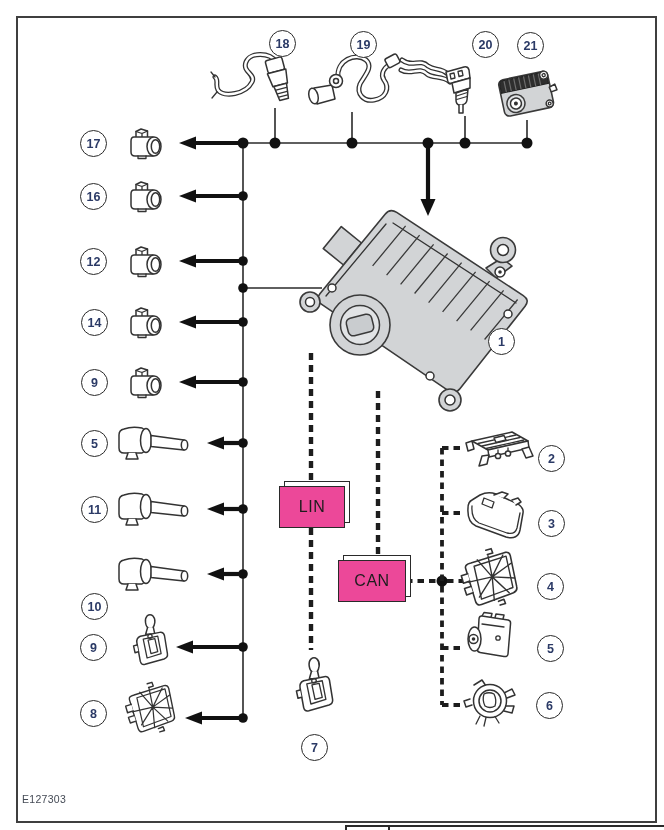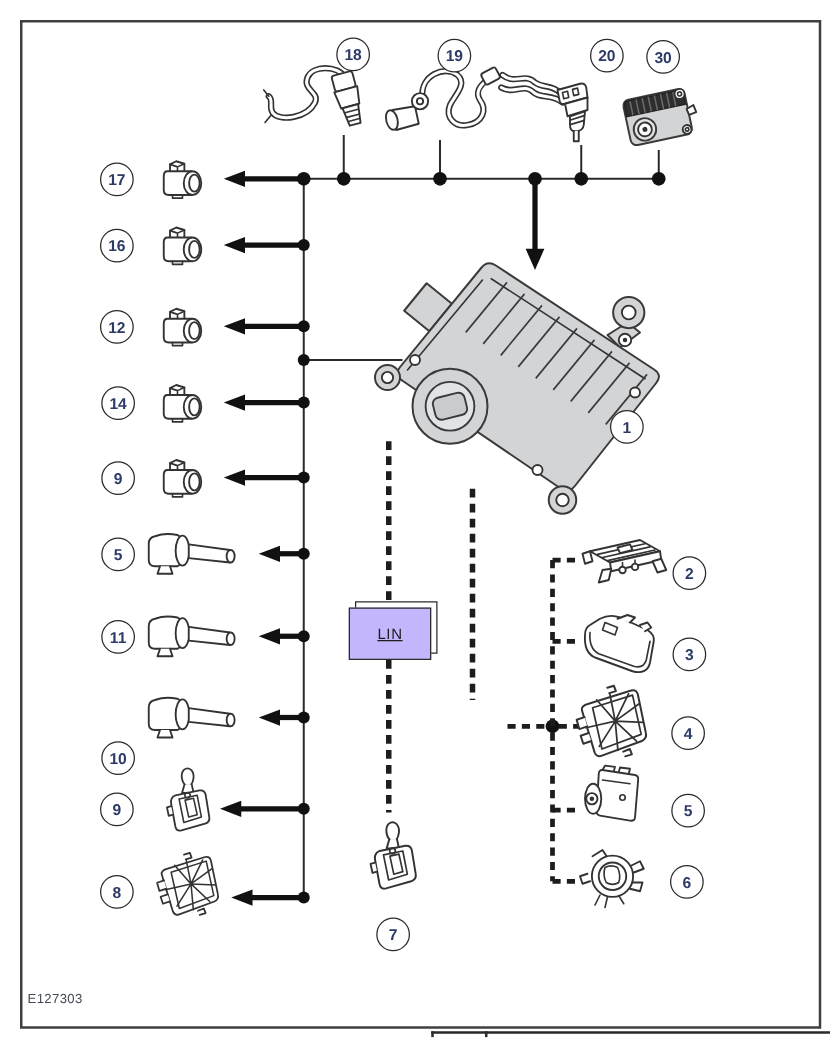--- a/index.html
+++ b/index.html
@@ -30,22 +30,22 @@
   .dband{fill:#2e2e2e;stroke:#222;stroke-width:1.2;}
   .rib{stroke:#3a3a3a;stroke-width:1.3;fill:none;}
   .ribd{stroke:#6d6d6d;stroke-width:1.2;fill:none;}
   .callout{
     position:absolute;z-index:3;width:25px;height:25px;border:1.5px solid #2a2a2a;
     border-radius:50%;background:#fff;display:flex;align-items:center;justify-content:center;
     font-size:12.5px;font-weight:600;color:#2b3a66;
   }
   .bus-box{position:absolute;z-index:3;}
   .slab-back{position:absolute;left:5px;top:-5px;width:100%;height:100%;border:1.6px solid #2a2a2a;background:#fff;box-sizing:border-box;}
-  .slab-front{position:absolute;inset:0;background:#c4b5fd;border:1.6px solid #2a2a2a;box-sizing:border-box;
-    display:flex;align-items:center;justify-content:center;font-size:12px;letter-spacing:.5px;color:#1d1d1d;text-decoration:underline;}
+  .slab-front{position:absolute;inset:0;background:#ec4899;border:1.6px solid #2a2a2a;box-sizing:border-box;
+    display:flex;align-items:center;justify-content:center;font-size:16px;letter-spacing:.5px;color:#1d1d1d;}
   .fig-code{position:absolute;left:22px;top:793px;z-index:3;font-size:10.5px;color:#444a55;letter-spacing:.3px;}
   .tbl{position:absolute;background:#2a2a2a;z-index:1;}
 </style>
 </head>
 <body>
 
 <div class="screen">
 
   <div class="frame"></div>
 
@@ -383,20 +383,24 @@
       <circle class="f" cx="32" cy="28" r="11"></circle>
       <path class="n" d="M26 21 Q24 27 27 33 Q32 36 37 33 Q39 27 36 21 Q31 18.5 26 21 Z"></path>
       <path class="n" d="M22 43 L18 51 M28 44.5 L26 53 M37 43.5 L41 50"></path>
     </svg>
   </div>
 
   <div class="bus-box" style="left:279px;top:486px;width:66px;height:42px">
     <div class="slab-back"></div>
     <div class="slab-front">LIN</div>
   </div>
+  <div class="bus-box" style="left:338px;top:560px;width:68px;height:42px">
+    <div class="slab-back"></div>
+    <div class="slab-front">CAN</div>
+  </div>
 
   <div class="callout" style="left:488px;top:328px">1</div>
   <div class="callout" style="left:538px;top:445px">2</div>
   <div class="callout" style="left:538px;top:510px">3</div>
   <div class="callout" style="left:537px;top:573px">4</div>
   <div class="callout" style="left:537px;top:635px">5</div>
   <div class="callout" style="left:536px;top:692px">6</div>
   <div class="callout" style="left:301px;top:734px">7</div>
   <div class="callout" style="left:80px;top:700px">8</div>
   <div class="callout" style="left:80px;top:634px">9</div>
@@ -404,21 +408,21 @@
   <div class="callout" style="left:81px;top:496px">11</div>
   <div class="callout" style="left:81px;top:430px">5</div>
   <div class="callout" style="left:81px;top:369px">9</div>
   <div class="callout" style="left:81px;top:309px">14</div>
   <div class="callout" style="left:80px;top:248px">12</div>
   <div class="callout" style="left:80px;top:183px">16</div>
   <div class="callout" style="left:80px;top:130px">17</div>
   <div class="callout" style="left:269px;top:30px">18</div>
   <div class="callout" style="left:350px;top:31px">19</div>
   <div class="callout" style="left:472px;top:31px">20</div>
-  <div class="callout" style="left:517px;top:32px">30</div>
+  <div class="callout" style="left:517px;top:32px">21</div>
 
   <div class="fig-code">E127303</div>
 
   <div class="tbl" style="left:345px;top:825px;width:319px;height:2px"></div>
   <div class="tbl" style="left:345px;top:825px;width:2px;height:5px"></div>
   <div class="tbl" style="left:388px;top:825px;width:2px;height:5px"></div>
 
 </div>
 
 </body></html>

